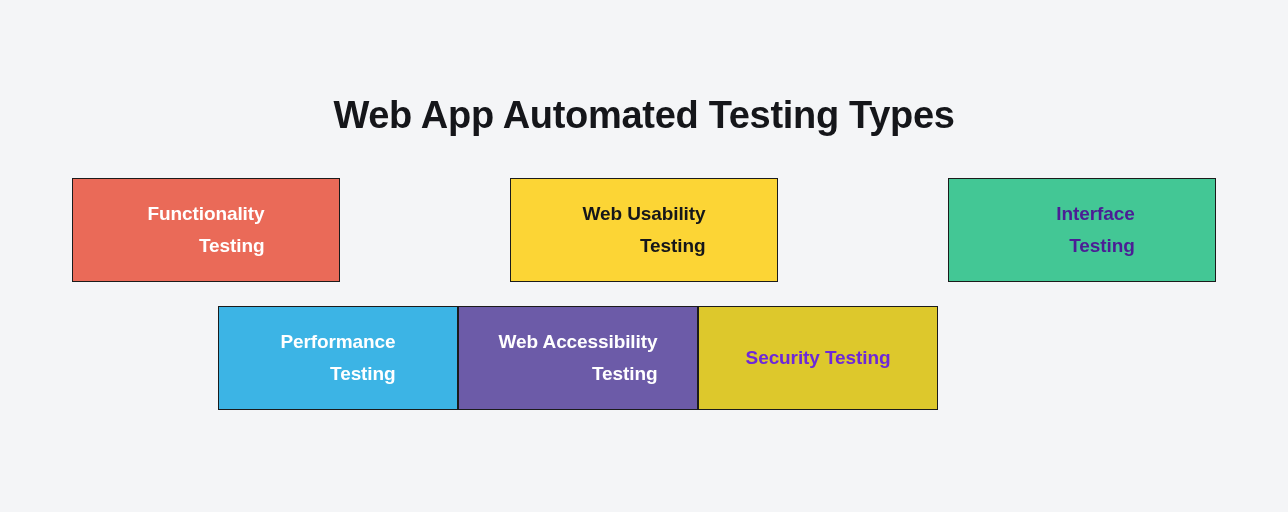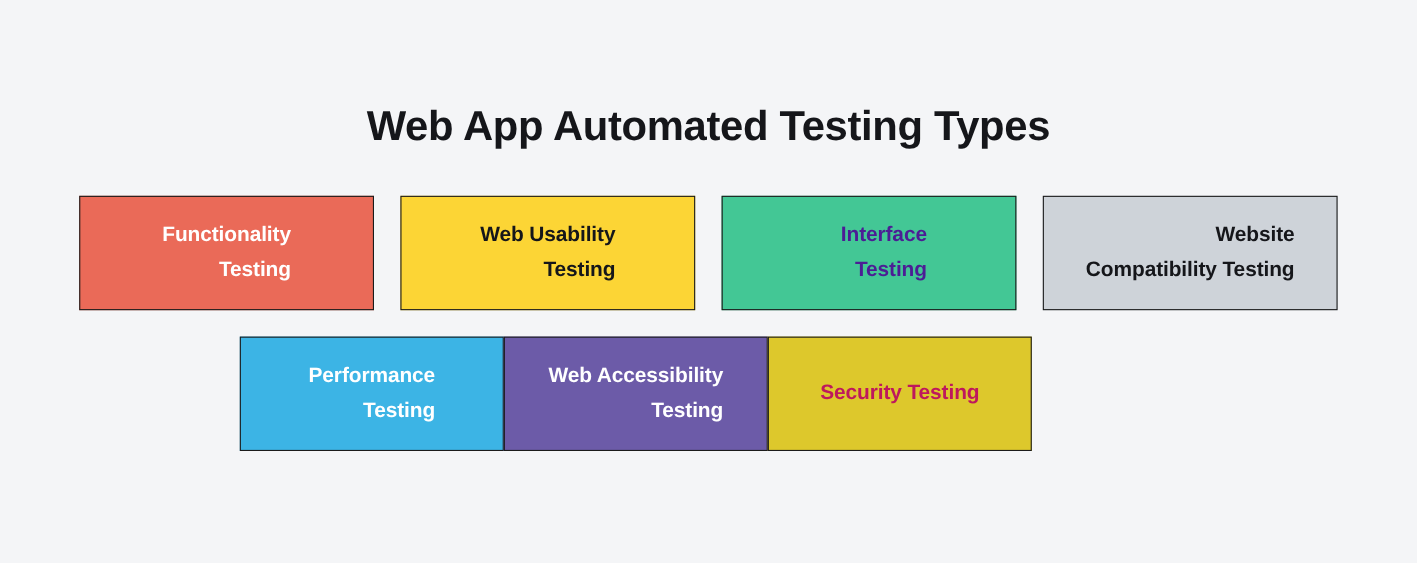--- a/index.html
+++ b/index.html
@@ -89,33 +89,29 @@
 Testing</span>
     </div>
     <div class="card" style="background: rgb(252, 213, 53); color: rgb(21, 22, 26); border-color: rgb(27, 27, 27);">
       <span class="card-label">Web Usability
 Testing</span>
     </div>
     <div class="card" style="background: rgb(67, 199, 149); color: #4c1d95; border-color: rgb(27, 27, 27); padding-left: 35px;">
       <span class="card-label">Interface
 Testing</span>
     </div>
-    <div class="card" style="background: rgb(206, 211, 217); color: rgb(21, 22, 26); border-color: rgb(27, 27, 27);">
-      <span class="card-label">Website
-Compatibility Testing</span>
-    </div>
   </div>
 
   <div class="card-row" id="card-row-2">
     <div class="card" style="background: rgb(60, 180, 229); color: rgb(255, 255, 255); border-color: rgb(27, 27, 27);">
       <span class="card-label">Performance
 Testing</span>
     </div>
     <div class="card" style="background: rgb(108, 91, 168); color: rgb(255, 255, 255); border-color: rgb(27, 27, 27);">
       <span class="card-label">Web Accessibility
 Testing</span>
     </div>
-    <div class="card" style="background: rgb(221, 200, 44); color: #be185d; border-color: rgb(27, 27, 27);">
+    <div class="card" style="background: rgb(221, 200, 44); color: #6d28d9; border-color: rgb(27, 27, 27);">
       <span class="card-label">Security Testing</span>
     </div>
   </div>
 
 </div>
 
 </body></html>

